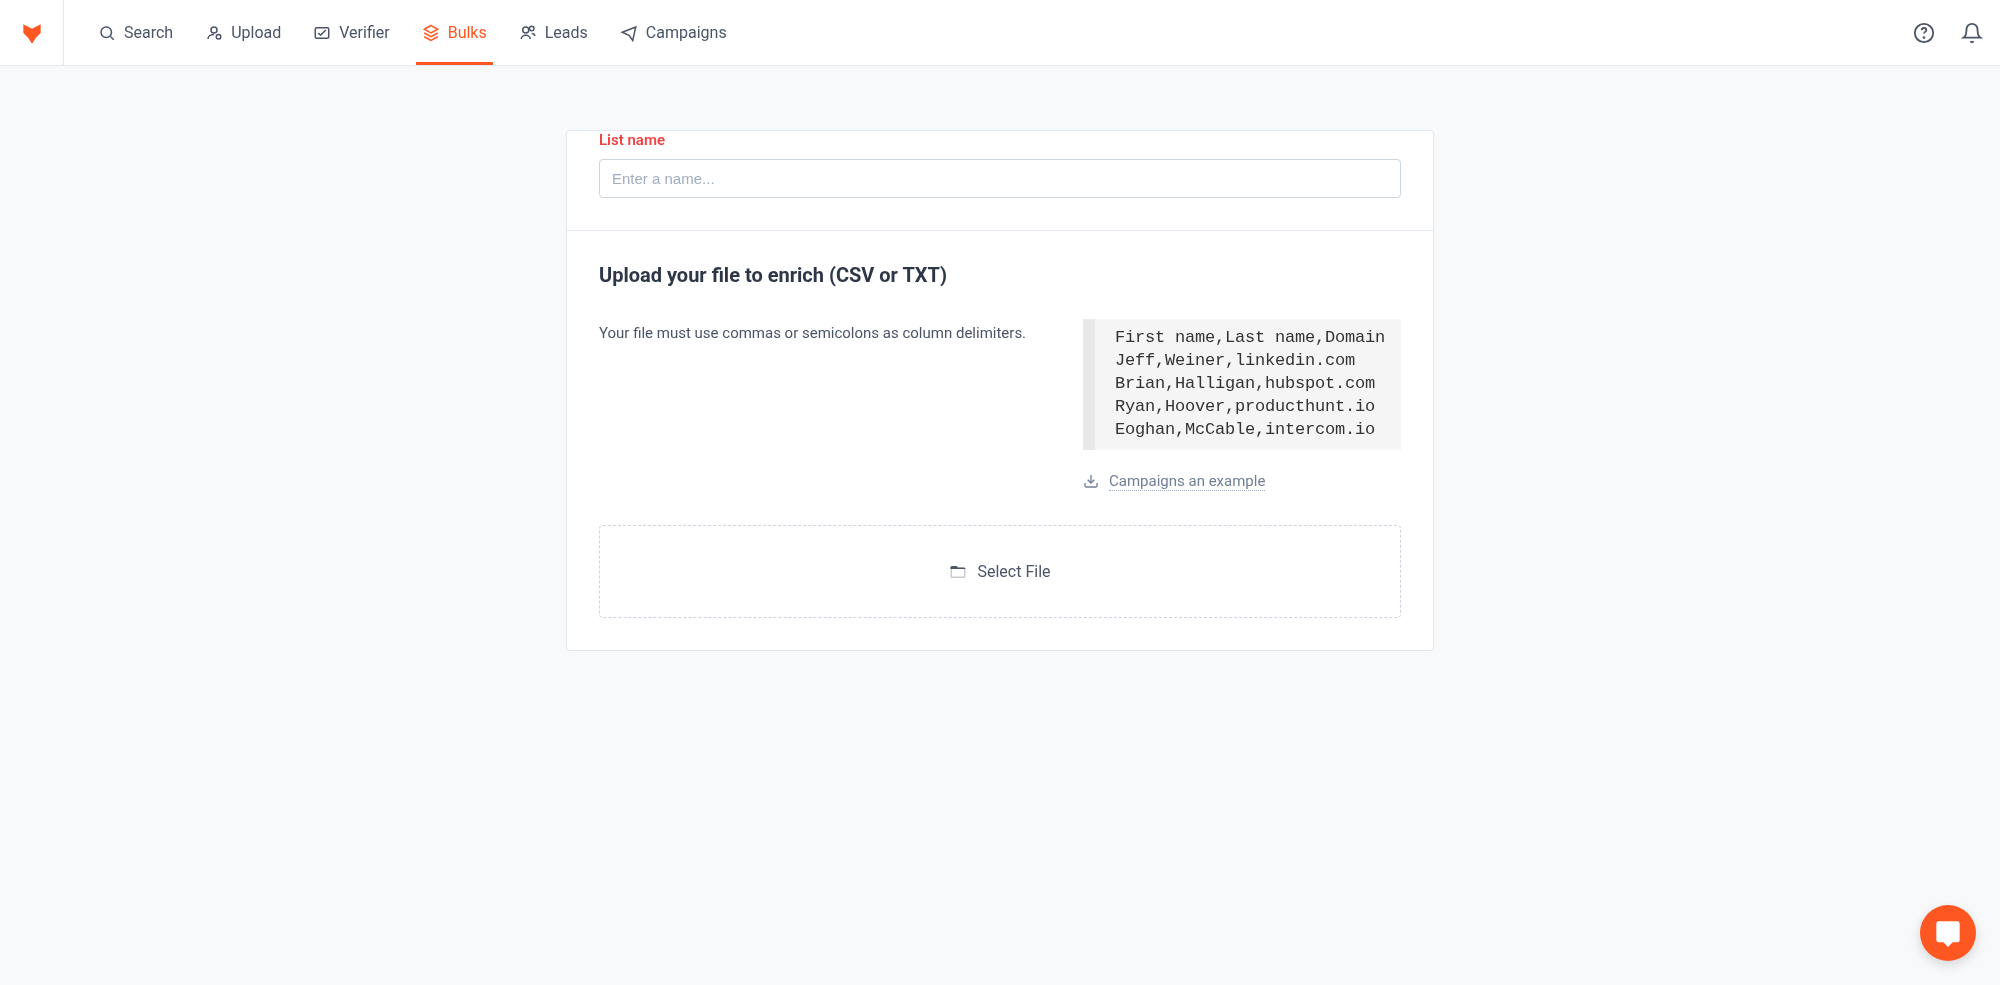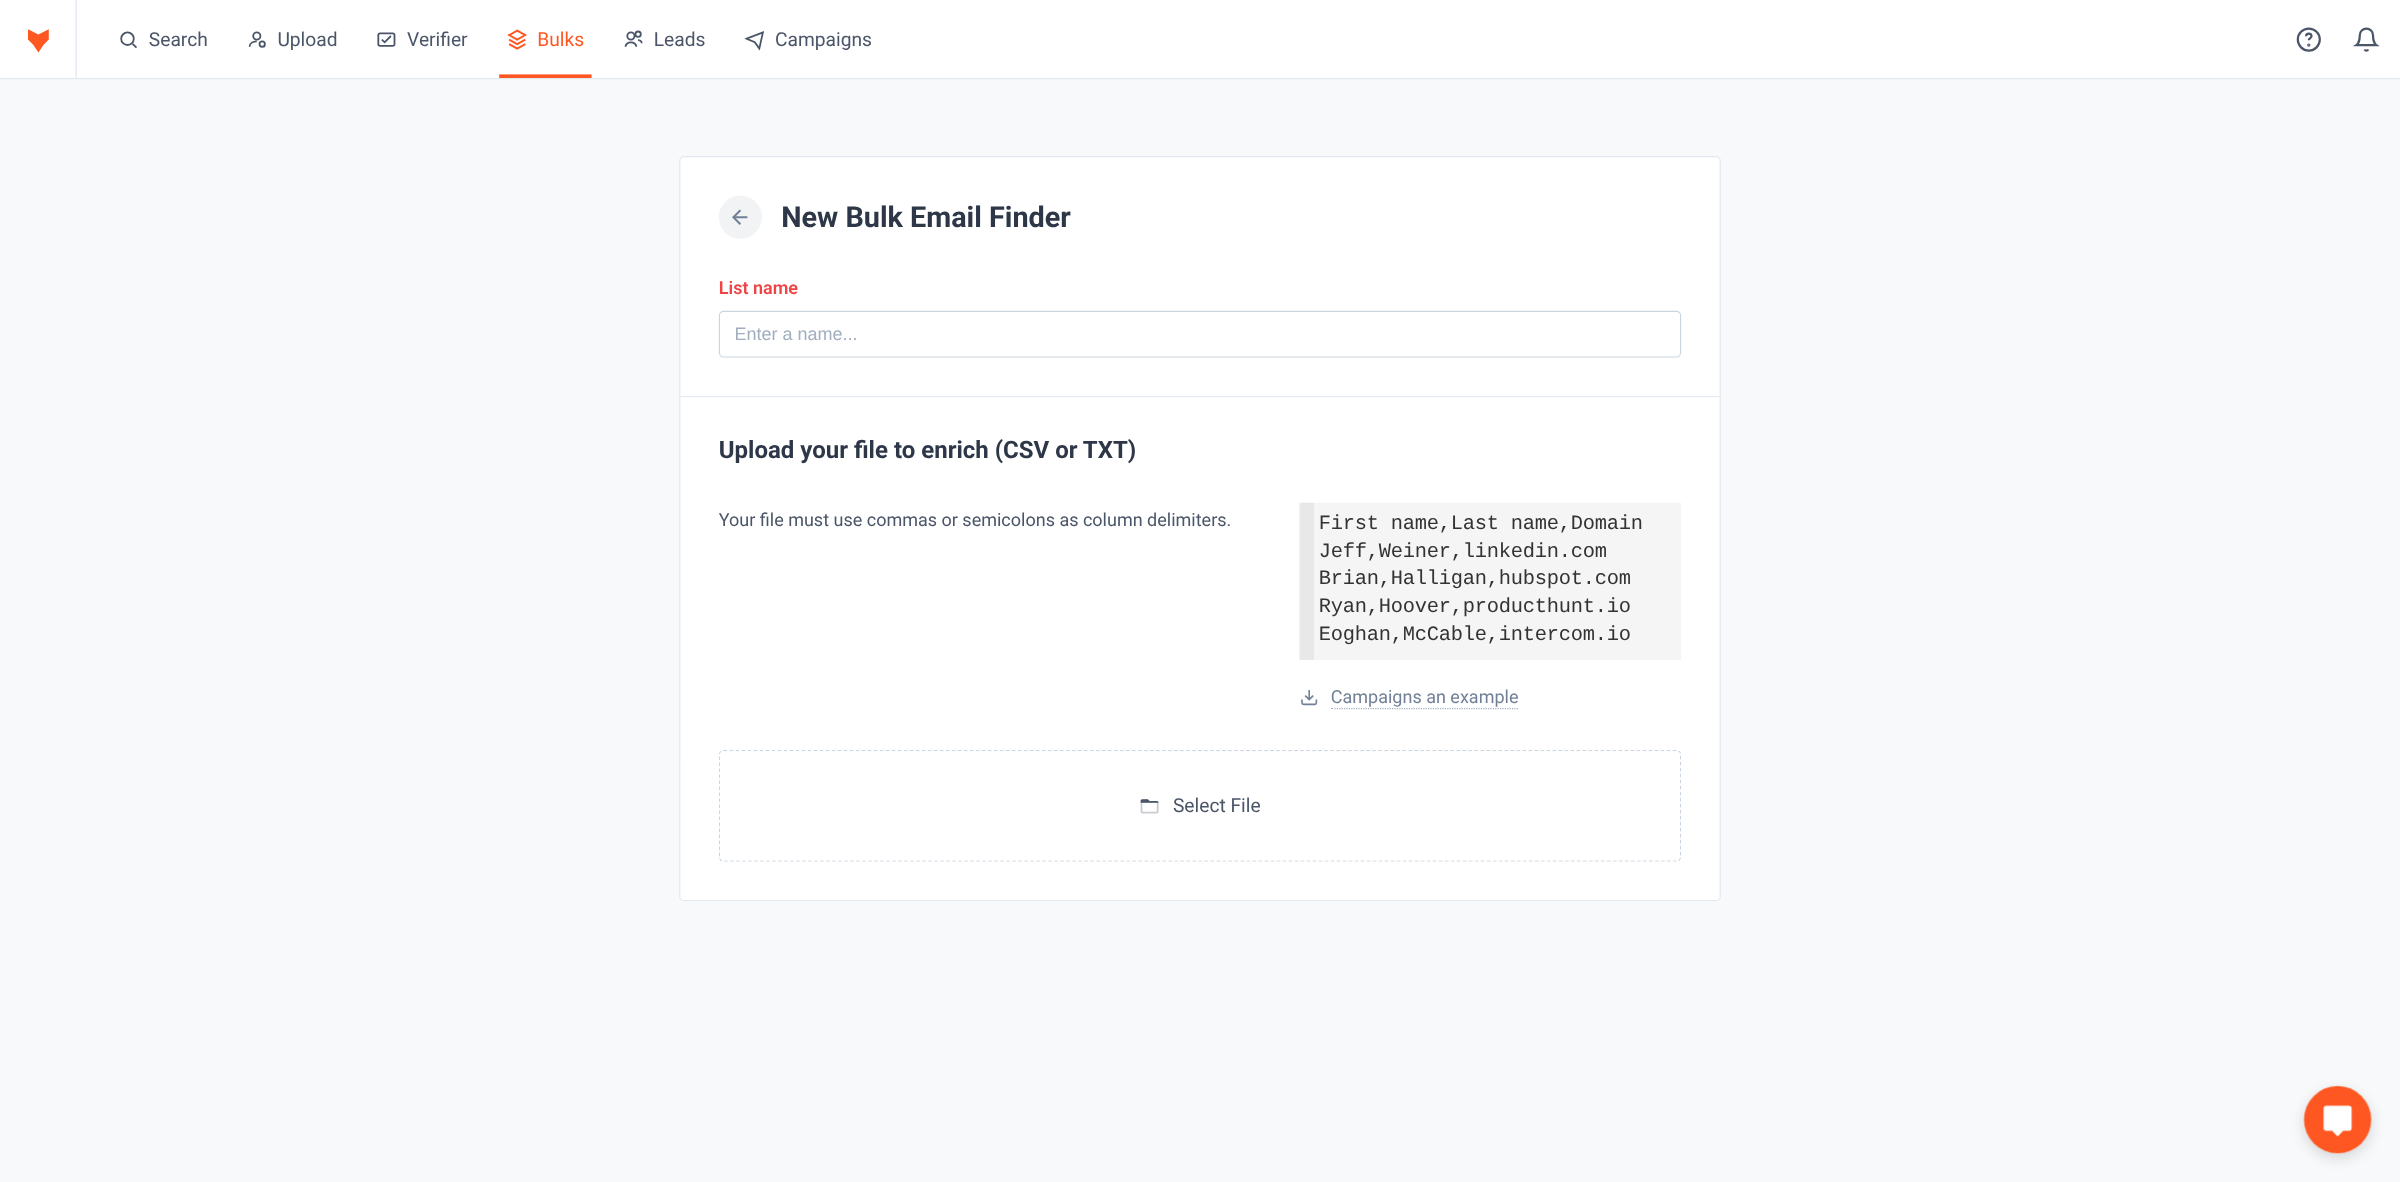--- a/index.html
+++ b/index.html
@@ -209,21 +209,21 @@
     }
     .bullet-list li {
       font-size: 15px;
       color: #4a5568;
       line-height: 1.9;
       margin-bottom: 0;
     }
     .code-preview {
       background: #f5f5f5;
       border-left: 12px solid #e8e8e8;
-      padding: 8px 4px;
+      padding: 8px 20px;
       font-family: "Courier New", Courier, monospace;
       font-size: 17px;
       color: #333;
       line-height: 1.35;
       white-space: pre;
       margin-bottom: 22px;
       letter-spacing: -0.2px;
     }
     .download-link {
       display: inline-flex;
@@ -350,29 +350,20 @@
       <svg width="22" height="22" viewBox="0 0 24 24" fill="none" stroke="currentColor" stroke-width="2">
           <path d="M18 8A6 6 0 006 8c0 7-3 9-3 9h18s-3-2-3-9"></path>
           <path d="M13.73 21a2 2 0 01-3.46 0"></path>
         </svg>
     </div>
   </div>
 </nav>
 
 <main class="main-content">
   <div class="card">
-    <div class="card-header">
-      <div class="back-btn">
-        <svg width="20" height="20" viewBox="0 0 24 24" fill="none" stroke="currentColor" stroke-width="2">
-            <line x1="19" y1="12" x2="5" y2="12"></line>
-            <polyline points="12 19 5 12 12 5"></polyline>
-          </svg>
-      </div>
-      <h1 class="page-title">New Bulk Email Finder</h1>
-    </div>
 
     <div class="form-section">
       <label class="form-label">List name</label>
       <input type="text" class="text-input" placeholder="Enter a name..." style="">
     </div>
 
     <div class="upload-section">
       <h2 class="section-title">Upload your file to enrich (CSV or TXT)</h2>
 
       <div class="upload-cols">

